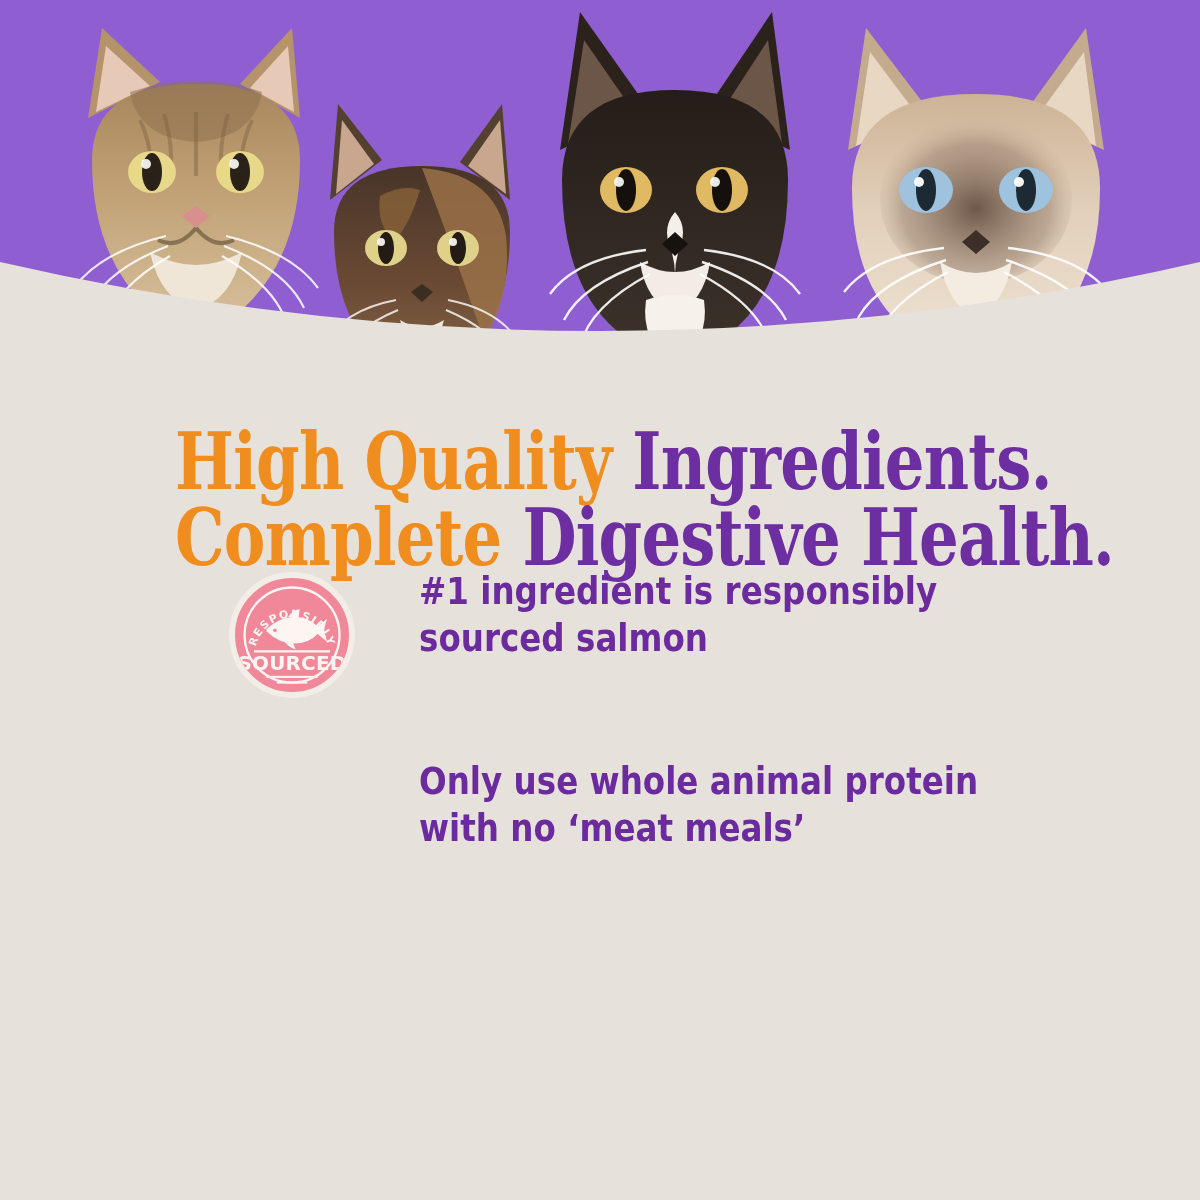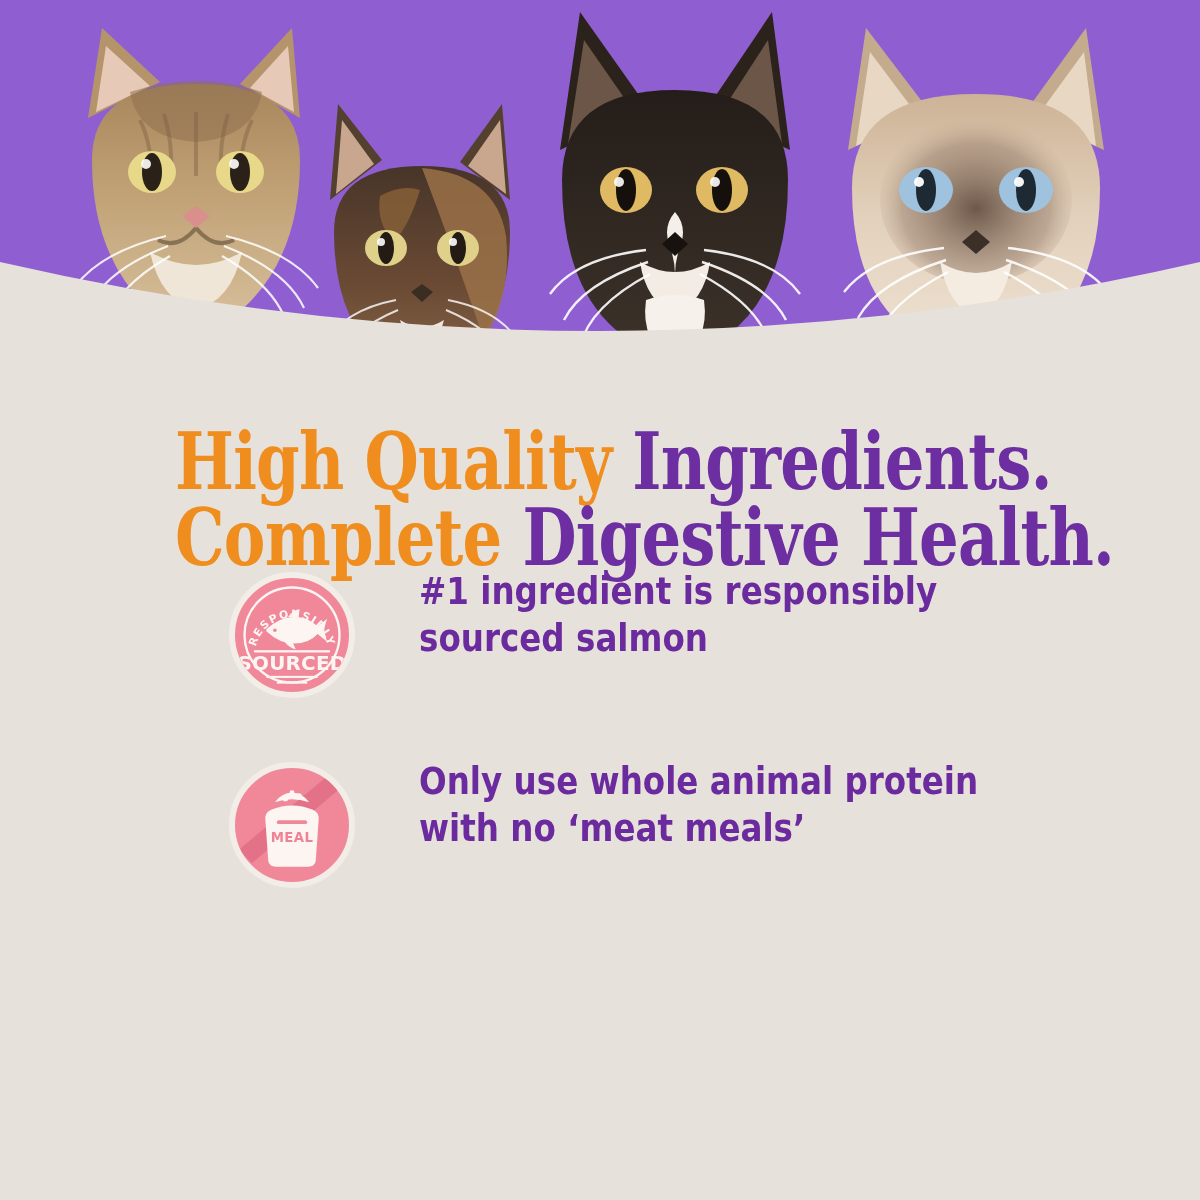--- a/index.html
+++ b/index.html
@@ -258,37 +258,20 @@
             <rect x="44" y="109" width="32" height="2.2" fill="#fdf5f2"></rect>
           </svg>
         </div>
         <div class="ftext">
           <span>#1 ingredient is responsibly</span>
           <span>sourced salmon</span>
         </div>
       </div>
 
       <div class="frow">
-        <div class="badge">
-          <svg viewBox="0 0 120 120">
-            <circle cx="60" cy="60" r="58" fill="#f0889a"></circle>
-            <g>
-              <path d="M4 86 L98 8 L110 22 L18 100 Z" fill="#e06f86" opacity=".85"></path>
-            </g>
-            <g>
-              <path d="M42 36 q7 -10 18 -10 q11 0 18 10 q-9 -3 -18 -3 q-9 0 -18 3 Z" fill="#fdf5f2"></path>
-              <path d="M38 44 q22 -9 44 0 q7 3 6 11 l-3 43 q-1 6 -8 6 l-34 0 q-7 0 -8 -6 l-3 -43 q-1 -8 6 -11 Z" fill="#fdf5f2"></path>
-              <rect x="44" y="55" width="32" height="4" rx="2" fill="#f0889a"></rect>
-              <circle cx="53" cy="32" r="3" fill="#fdf5f2"></circle>
-              <circle cx="67" cy="30" r="3.4" fill="#fdf5f2"></circle>
-              <circle cx="60" cy="26" r="2.6" fill="#fdf5f2"></circle>
-              <text x="60" y="78" text-anchor="middle" font-family="'DejaVu Sans', sans-serif" font-size="14" font-weight="700" fill="#ef8395" letter-spacing="0.4">MEAL</text>
-            </g>
-          </svg>
-        </div>
         <div class="ftext">
           <span>Only use whole animal protein</span>
           <span>with no ‘meat meals’</span>
         </div>
       </div>
 
 
     </div>
   </div>
 </div>

